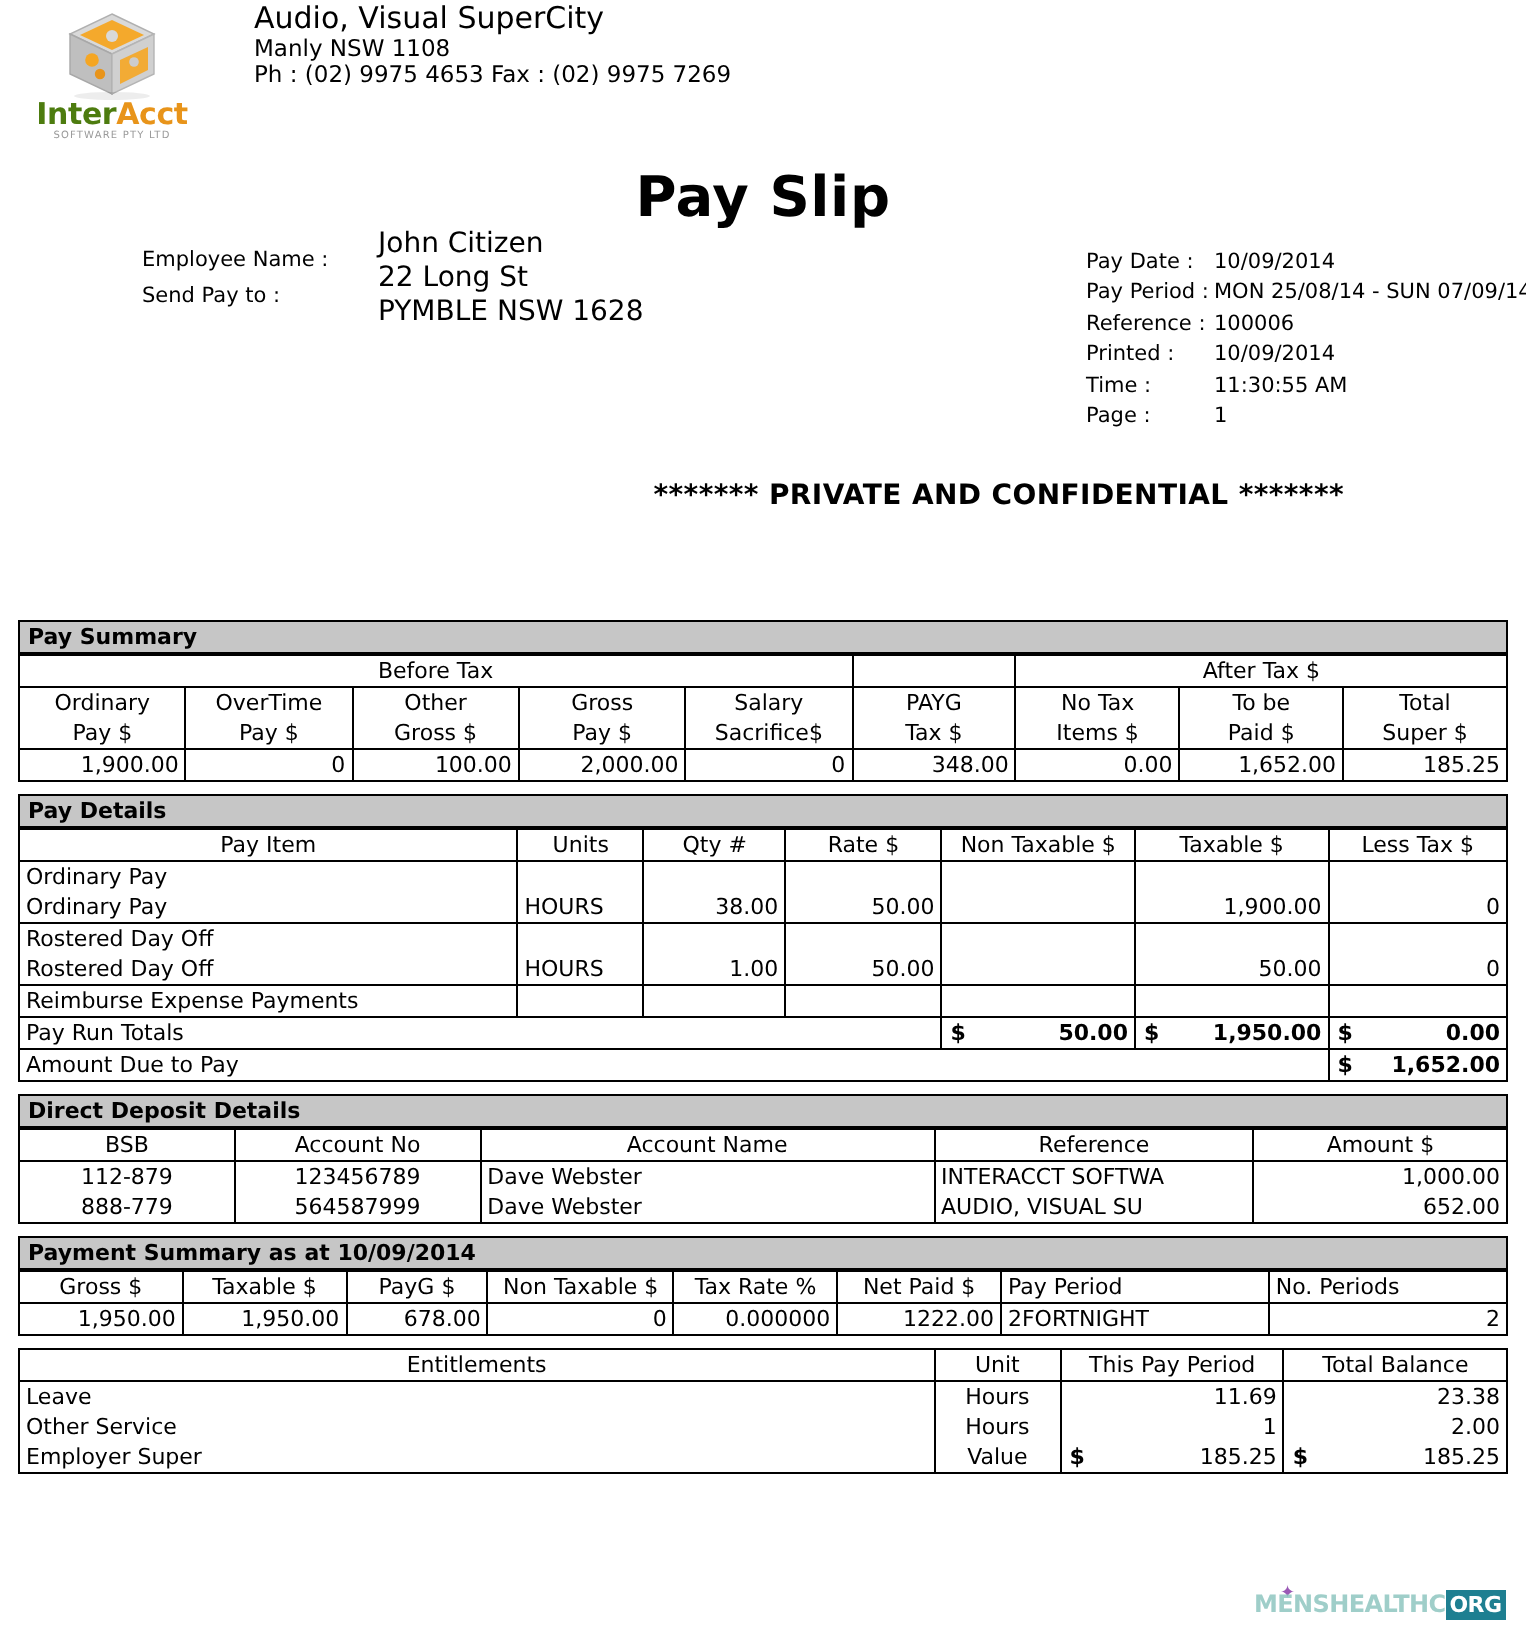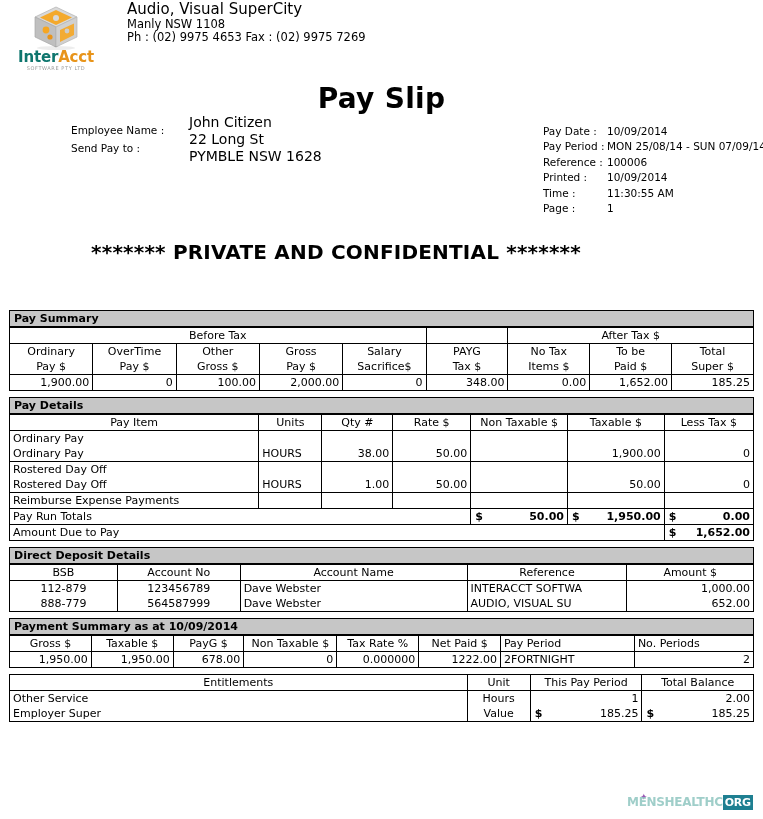--- a/index.html
+++ b/index.html
@@ -36,21 +36,21 @@
     display: block;
   }
   .logo-word {
     font-size: 15px;
     font-weight: bold;
     letter-spacing: -0.2px;
     line-height: 13px;
     margin-top: 1px;
     font-family: "DejaVu Sans", "Liberation Sans", sans-serif;
   }
-  .logo-word .lw-a { color: #0f766e; }
+  .logo-word .lw-a { color: #4d7c0f; }
   .logo-word .lw-b { color: #e8941a; }
   .logo-sub {
     font-size: 5px;
     color: #9a9a9a;
     letter-spacing: 0.6px;
     margin-top: 1px;
   }
 
   .company {
     position: absolute;
@@ -110,22 +110,22 @@
     width: 64px;
   }
   .meta-val { display: inline-block; }
 
   
   .confidential {
     position: absolute;
     left: 0;
     top: 240px;
     width: 672px;
-    text-align: center;
-    font-size: 20px;
+    text-align: right;
+    font-size: 14px;
     font-weight: bold;
     letter-spacing: 0.2px;
   }
 
   
   .sections {
     position: absolute;
     left: 9px;
     top: 310px;
     width: 745px;
@@ -480,20 +480,26 @@
           <col style="width:15%">
       </colgroup>
       <tbody>
           <tr>
         <td class="hdr">Entitlements</td>
         <td class="hdr">Unit</td>
         <td class="hdr">This Pay Period</td>
         <td class="hdr">Total Balance</td>
       </tr>
       <tr>
+        <td class="lft" style="border-bottom:none">Leave</td>
+        <td class="ctr" style="border-bottom:none">Hours</td>
+        <td class="num" style="border-bottom:none">11.69</td>
+        <td class="num" style="border-bottom:none">23.38</td>
+      </tr>
+      <tr>
         <td class="lft" style="border-top:none;border-bottom:none">Other Service</td>
         <td class="ctr" style="border-top:none;border-bottom:none">Hours</td>
         <td class="num" style="border-top:none;border-bottom:none">1</td>
         <td class="num" style="border-top:none;border-bottom:none">2.00</td>
       </tr>
       <tr>
         <td class="lft" style="border-top:none">Employer Super</td>
         <td class="ctr" style="border-top:none">Value</td>
         <td class="money-cell" style="border-top:none"><span class="dollar">$</span><span>185.25</span></td>
         <td class="money-cell" style="border-top:none"><span class="dollar">$</span><span>185.25</span></td>

